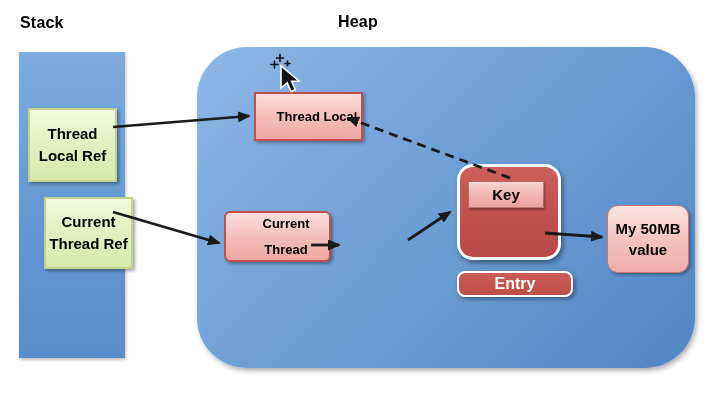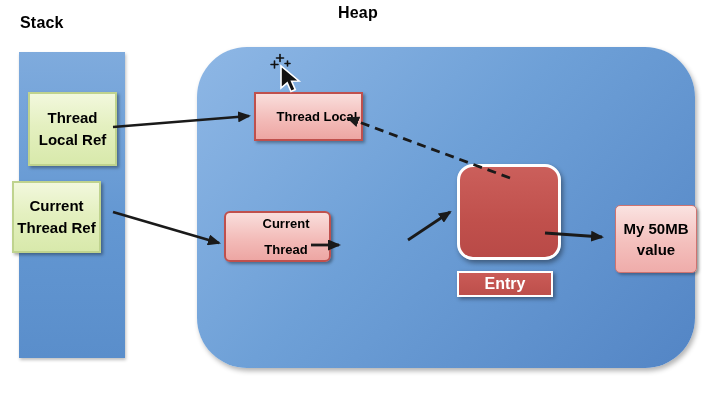--- a/index.html
+++ b/index.html
@@ -27,20 +27,21 @@
   .node{
     position:absolute;display:flex;align-items:center;justify-content:center;
     text-align:center;font-weight:bold;color:#000;
   }
   
   .green-box{
     font-size:15px;line-height:22px;
     background:linear-gradient(180deg,#f2f8dd 0%,#e4f0c0 45%,#d8e9ab 100%);
     border:2px solid #bfd38e;
     box-shadow:2px 2px 3px rgba(0,0,0,.35);
+    margin-top:16px;
   }
   
   .pink-box{
     font-size:13px;line-height:26px;
     background:linear-gradient(180deg,#f9dedc 0%,#f3bcb9 55%,#eda6a3 100%);
     border:2px solid #bf504d;
     box-shadow:2px 2px 3px rgba(0,0,0,.35);
     padding-left:17px;
   }
   
@@ -50,56 +51,56 @@
     border:3px solid #ffffff;border-radius:16px;box-sizing:border-box;
     box-shadow:2px 3px 5px rgba(0,0,0,.40);
   }
   .key-value-box{
     font-size:15px;line-height:20px;
     background:linear-gradient(180deg,#f8d6d4 0%,#f0b1ae 60%,#eba19e 100%);
     border:1px solid rgba(140,45,42,.55);
     box-shadow:1px 2px 2px rgba(0,0,0,.30);
   }
   .entry-label-box{
-    position:absolute;left:457px;top:271px;width:96px;height:26px;
+    position:absolute;left:457px;top:271px;width:116px;height:26px;
     display:flex;align-items:center;justify-content:center;
     background:linear-gradient(180deg,#ca5b57 0%,#bd4f4b 100%);
-    border:2.5px solid #ffffff;border-radius:0;box-sizing:border-box;
+    border:2.5px solid #ffffff;border-radius:8px;box-sizing:border-box;
     box-shadow:2px 2px 4px rgba(0,0,0,.40);
     color:#ffffff;font-weight:bold;font-size:16px;
   }
   .my-50mb-box{
-    font-size:15px;line-height:21px;border-radius:5px;
+    font-size:15px;line-height:21px;border-radius:11px;
     background:linear-gradient(180deg,#fae3e1 0%,#f4c0bd 55%,#efacaa 100%);
     border:1.5px solid #cf7370;
     box-shadow:2px 2px 3px rgba(0,0,0,.30);
-    margin-left:8px;
   }
   .arrows{position:absolute;left:0;top:0;width:714px;height:403px;pointer-events:none;z-index:6;}
   .cursor-icon{position:absolute;left:267px;top:52px;width:38px;height:42px;z-index:7;}
 </style>
 </head>
 <body>
 
 <div class="canvas">
 
   <div class="region-label" style="left:20px;top:14px;">Stack</div>
-  <div class="region-label" style="left:338px;top:4px;">Heap</div>
+  <div class="region-label" style="left:338px;top:13px;">Heap</div>
 
   <div class="stack-col"></div>
 
   <div class="heap-region"></div>
 
   <div class="node green-box" style="left:28px;top:92px;width:85px;height:70px;">Thread Local Ref</div>
-  <div class="node green-box" style="left:12px;top:181px;width:85px;height:68px;">Current Thread Ref</div>
+  <div class="node green-box" style="left:44px;top:181px;width:85px;height:68px;">Current Thread Ref</div>
 
   <div class="node pink-box" style="left:254px;top:92px;width:88px;height:45px;">Thread Local</div>
   <div class="node pink-box" style="left:224px;top:211px;width:86px;height:47px;border-radius:6px;">Current Thread</div>
 
   <div class="entry-group"></div>
+  <div class="node key-value-box" style="left:468px;top:181px;width:74px;height:25px;z-index:3;">Key</div>
   <div class="entry-label-box">
     <span>Entry</span>
   </div>
 
   <div class="node my-50mb-box" style="left:607px;top:205px;width:80px;height:66px;">My 50MB value</div>
 
   <svg class="arrows" viewBox="0 0 714 403">
     <defs>
       <marker id="ah" markerUnits="userSpaceOnUse" markerWidth="13" markerHeight="11" refX="11" refY="5.5" orient="auto">
         <path d="M0,0 L13,5.5 L0,11 Z" fill="#1a1a1a"></path>

